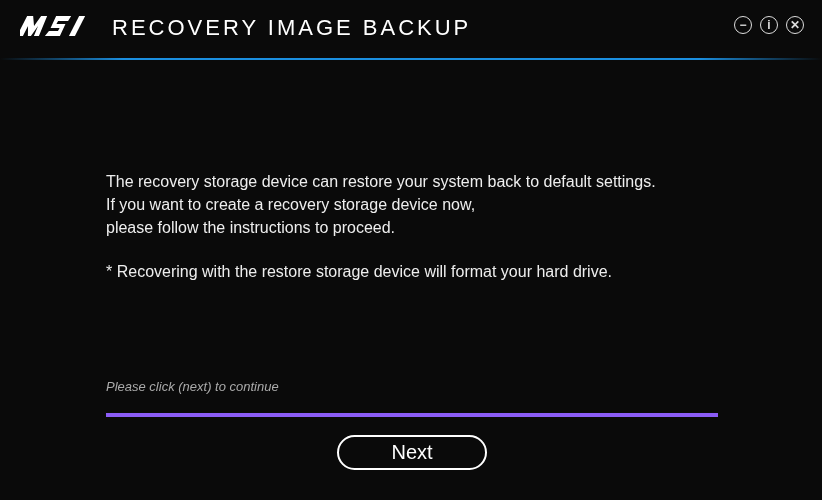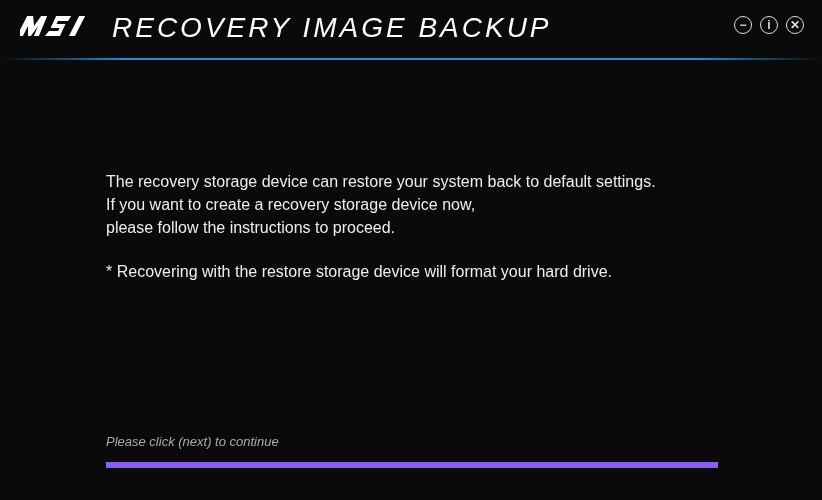--- a/index.html
+++ b/index.html
@@ -16,27 +16,26 @@
     display: flex;
     align-items: center;
     padding: 12px 20px 14px 20px;
     position: relative;
   }
   .logo {
     display: inline-block;
     margin-right: 18px;
   }
   .title {
-    font-size: 28px;
+    font-size: 22px;
     letter-spacing: 3px;
     font-weight: normal;
     font-family: "Arial Black", Arial, sans-serif;
     text-transform: uppercase;
     color: #fff;
-    font-style: italic;
   }
   .window-controls {
     position: absolute;
     right: 18px;
     top: 16px;
     display: flex;
     gap: 8px;
   }
   .win-btn {
     width: 18px;
@@ -67,23 +66,23 @@
   }
   .content p { white-space: pre-line; }
   .note { margin-top: 20px; }
   .footer {
     position: absolute;
     left: 106px;
     right: 104px;
     bottom: 30px;
   }
   .hint-row {
-    border-bottom: 6px solid #8b5cf6;
-    padding-bottom: 12px;
-    margin-bottom: 2px;
+    border-bottom: 4px solid #8b5cf6;
+    padding-bottom: 18px;
+    margin-bottom: 18px;
   }
   .hint {
     font-size: 13px;
     font-style: italic;
     color: #aaa;
   }
   .next-row {
     text-align: center;
   }
   .next-btn {
@@ -132,13 +131,16 @@
   <p>The recovery storage device can restore your system back to default settings.
 If you want to create a recovery storage device now,
 please follow the instructions to proceed.</p>
   <p class="note">* Recovering with the restore storage device will format your hard drive.</p>
 </div>
 
 <div class="footer">
   <div class="hint-row">
     <span class="hint">Please click (next) to continue</span>
   </div>
+  <div class="next-row">
+    <button class="next-btn">Next</button>
+  </div>
 </div>
 
 </body></html>

